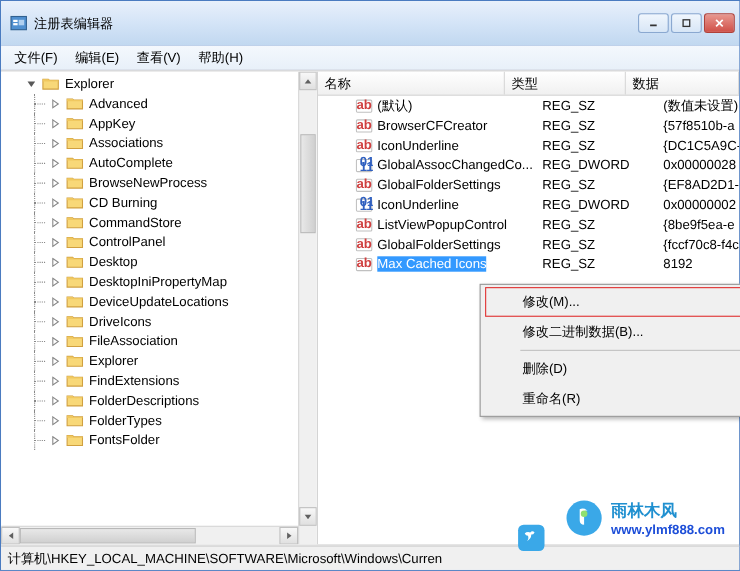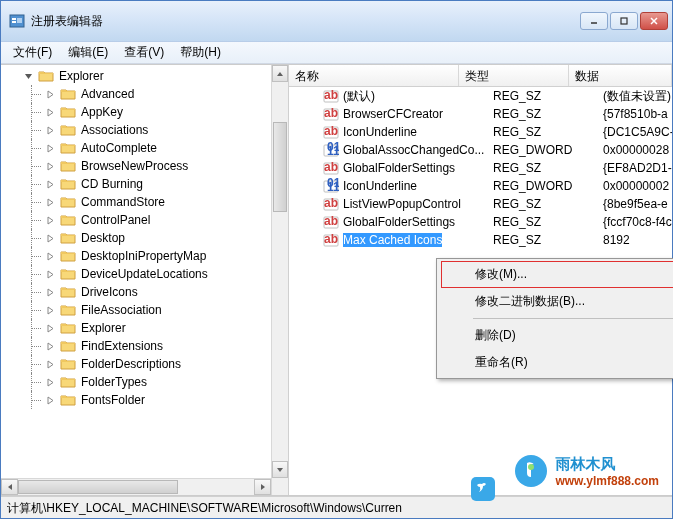--- a/index.html
+++ b/index.html
@@ -53,21 +53,21 @@
     .ctx-item { padding: 5px 20px 5px 8px; cursor: pointer; margin-left: -26px; padding-left: 34px; }
     .ctx-item.highlighted { outline: 1px solid #e03030; outline-offset: -1px; }
     .ctx-sep { height: 1px; background: #c0c0c0; margin: 3px 2px 3px 6px; }
     
     .statusbar { height: 22px; background: #f0f0f0; border-top: 1px solid #d0d0d0; padding: 3px 6px; white-space: nowrap; overflow: hidden; }
     
     .watermark { position: absolute; right: 10px; bottom: 28px; display: flex; align-items: center; gap: 6px; z-index: 50; background: rgba(255,255,255,0.7); padding: 2px 4px; }
     .watermark-logo { width: 36px; height: 36px; }
     .watermark-text { display: flex; flex-direction: column; }
     .watermark-title { font-size: 15px; font-weight: bold; color: #2090d0; }
-    .watermark-url { font-size: 12px; color: #c2410c; font-weight: bold; }
+    .watermark-url { font-size: 12px; color: #1d4ed8; font-weight: bold; }
     .watermark-bird { position: absolute; right: 176px; bottom: 16px; z-index: 49; }
     
     .scrollbar-v { position: absolute; right: 0; top: 0; bottom: 0; width: 17px; background: #f0f0f0; border-left: 1px solid #d8d8d8; }
     .sb-btn { height: 17px; background: linear-gradient(to bottom, #f8f8f8, #e0e0e0); border: 1px solid #c0c0c0; display: flex; align-items: center; justify-content: center; }
     .sb-thumb { background: linear-gradient(to right, #e8e8e8, #d0d0d0); border: 1px solid #b8b8b8; margin: 0 1px; }
     .scrollbar-h { position: absolute; left: 0; right: 17px; bottom: 0; height: 17px; background: #f0f0f0; border-top: 1px solid #d8d8d8; display: flex; }
     .sb-btn-h { width: 17px; background: linear-gradient(to bottom, #f8f8f8, #e0e0e0); border: 1px solid #c0c0c0; display: flex; align-items: center; justify-content: center; }
     .sb-thumb-h { background: linear-gradient(to bottom, #e8e8e8, #d0d0d0); border: 1px solid #b8b8b8; margin: 1px 0; flex-shrink: 0; }
   </style>
 </head>

